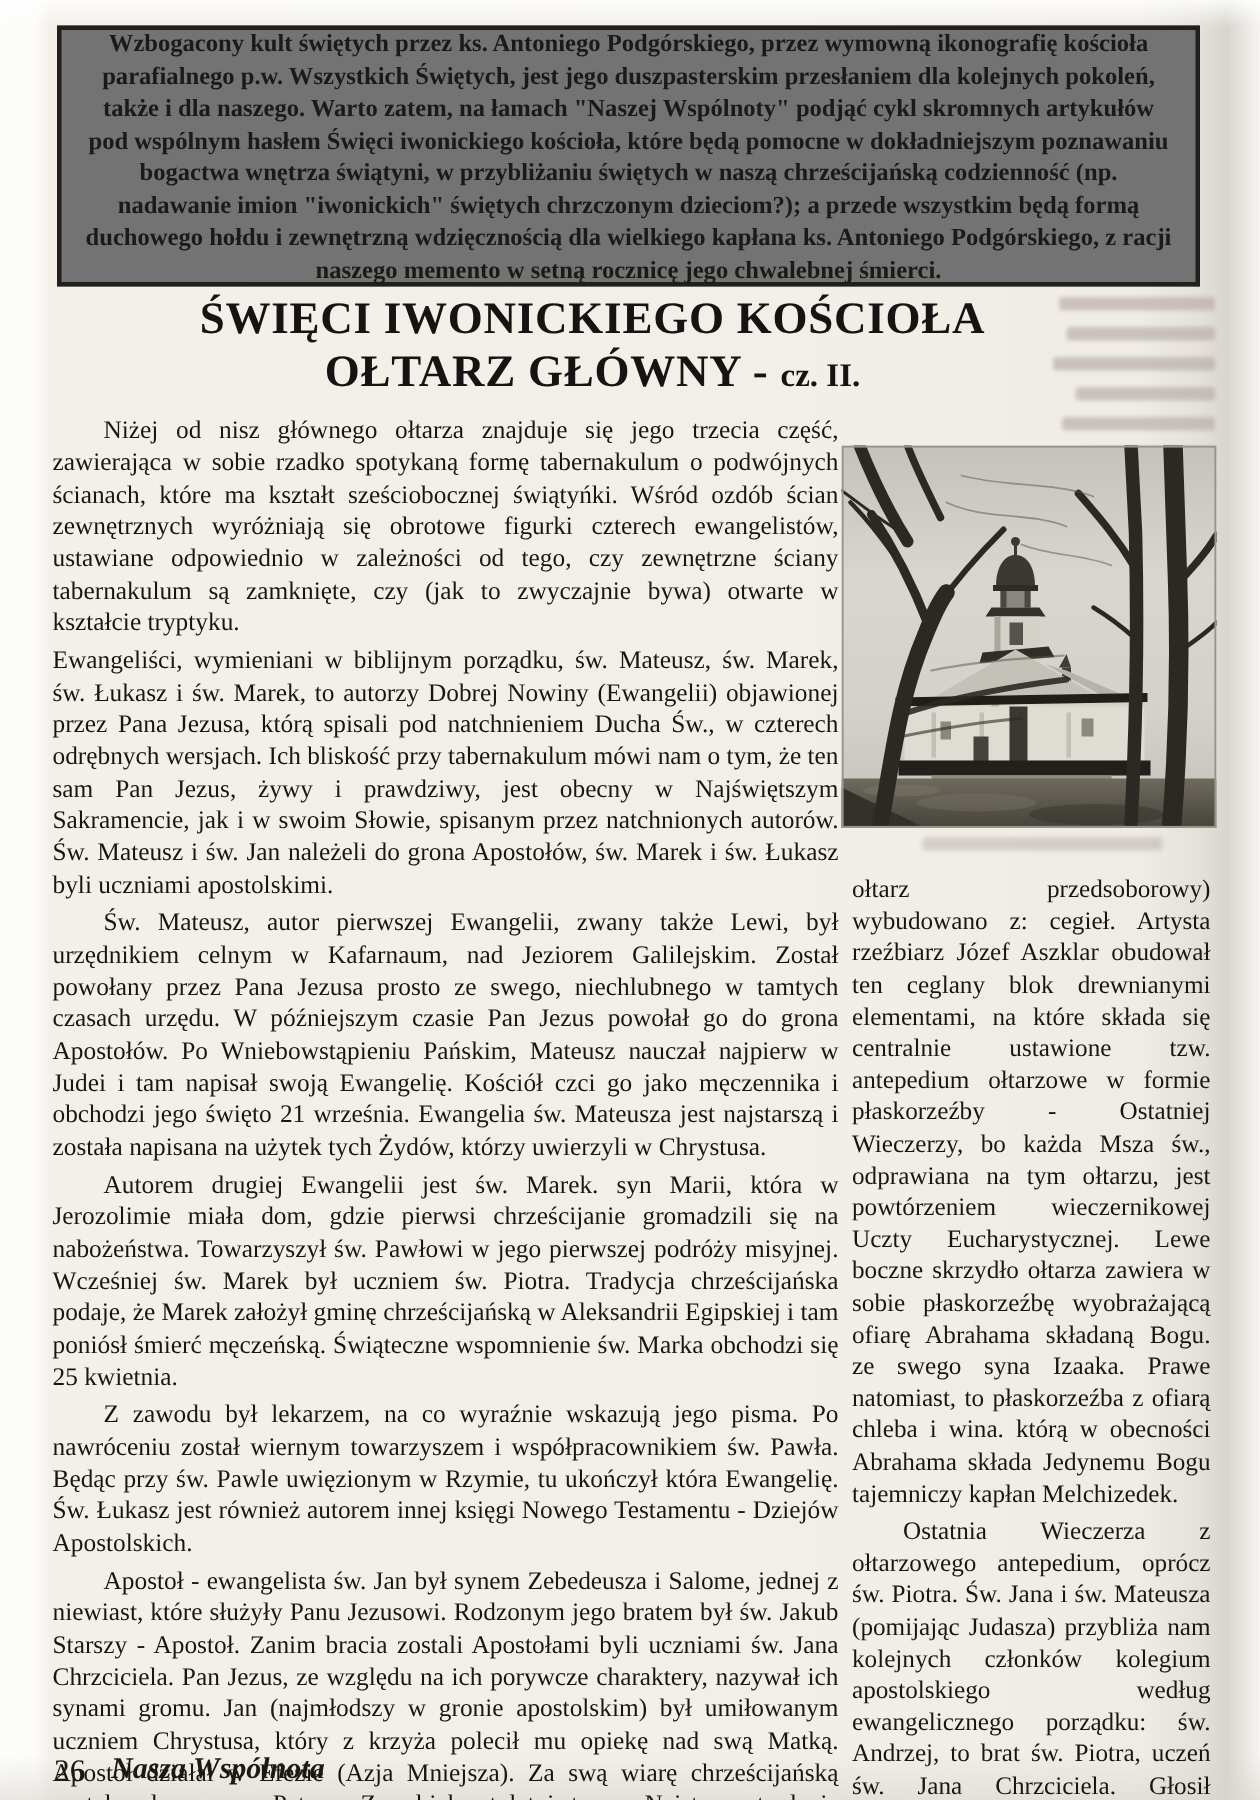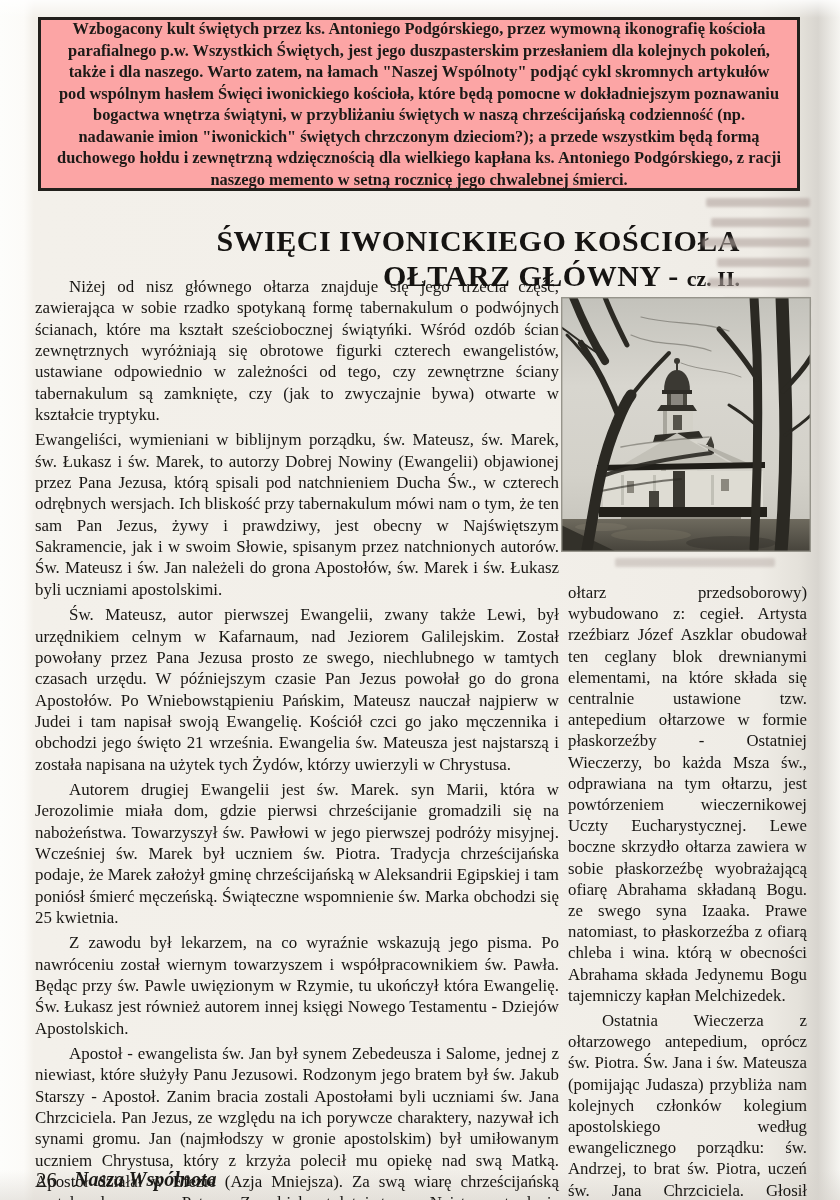--- a/index.html
+++ b/index.html
@@ -7,26 +7,26 @@
     width:840px;height:1200px;position:relative;overflow:hidden;
     font-family:"Liberation Serif","DejaVu Serif",serif;
     background:
       linear-gradient(180deg, rgba(255,255,255,.85) 0px, rgba(255,255,255,0) 18px),
       linear-gradient(180deg, rgba(255,255,255,0) 1170px, rgba(214,210,203,.5) 1200px),
       linear-gradient(90deg,#fdfdfb 0px,#fcfbf8 24px,#f3f0ea 34px,#f2efe9 540px,#efece6 760px,#e4e1da 800px,#d8d5cf 818px,#e9e7e2 830px,#f6f5f1 840px);
     color:#1b1916;
   }
   .notice-box{
     position:absolute;left:38px;top:17px;width:762px;height:174px;box-sizing:border-box;
-    border:3px solid #22201c;background:#fca5a5;
+    border:3px solid #22201c;background:#737373;
     display:flex;align-items:center;justify-content:center;
     padding:6px 16px;text-align:center;
     font-weight:bold;font-size:16.4px;line-height:21.5px;color:#1c1a17;
   }
-  .article-title{position:absolute;left:50px;top:196px;width:690px;text-align:right;color:#161412;margin-top:28px;}
+  .article-title{position:absolute;left:50px;top:196px;width:690px;text-align:center;color:#161412;}
   .article-title .l1{font-weight:bold;font-size:30px;line-height:34px;letter-spacing:.5px;white-space:nowrap;}
   .article-title .l2{font-weight:bold;font-size:30px;line-height:35px;letter-spacing:.5px;white-space:nowrap;}
   .article-title .l2 .small{font-size:22px;letter-spacing:0;}
   .col{position:absolute;text-align:justify;color:#181613;}
   .col p{margin:4px;}
   .col p.indent{text-indent:34px;}
   .left-col{left:31px;top:272px;width:532px;font-size:16.9px;line-height:21.35px;}
   .right-col{left:564px;top:578px;width:247px;font-size:16.8px;line-height:21.2px;}
   .photo{position:absolute;left:561px;top:297px;width:250px;height:255px;}
   .photo svg{display:block;width:100%;height:100%;}

